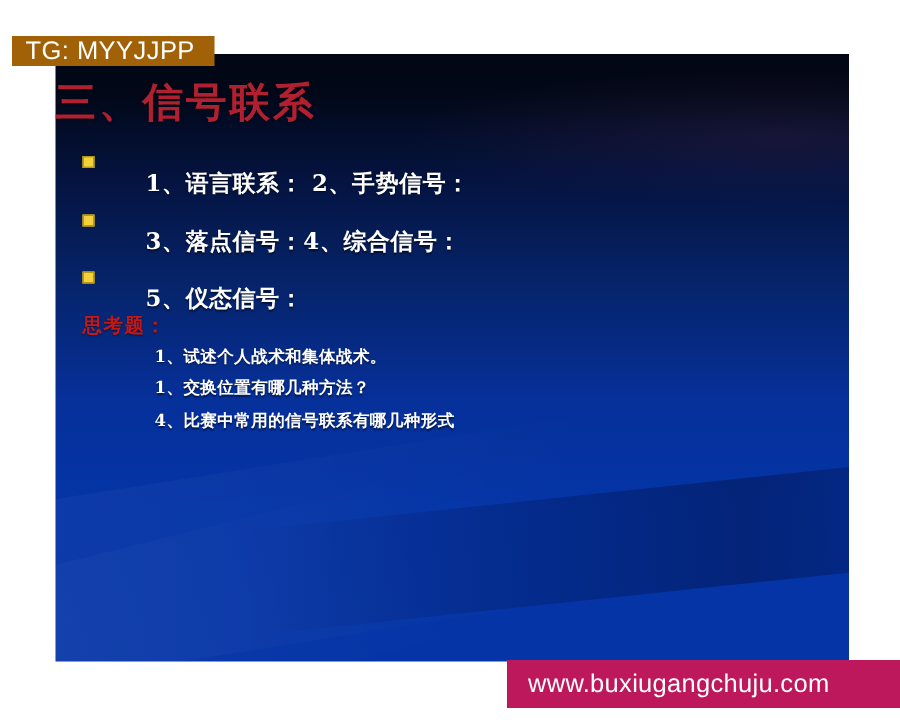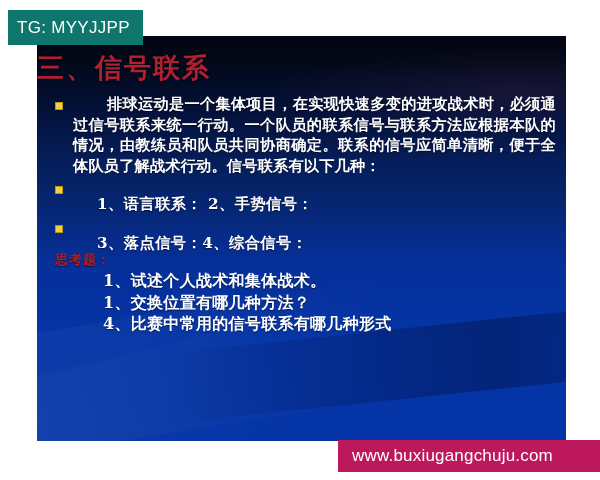--- a/index.html
+++ b/index.html
@@ -12,24 +12,24 @@
     background: #ffffff;
     font-family: "Liberation Sans", "DejaVu Sans", sans-serif;
     overflow: hidden;
     position: relative;
   }
 
   
   #tg-banner {
     position: absolute;
     left: 8px;
-    top: 10px;
+    top: 24px;
     width: 135px;
-    height: 35px;
-    background: #0f766e;
+    height: 20px;
+    background: #a16207;
     z-index: 40;
     display: flex;
     align-items: center;
     padding-left: 9px;
     box-sizing: border-box;
   }
   #tg-banner .tg-text {
     color: #ffffff;
     font-size: 17px;
     letter-spacing: 0.3px;
@@ -175,21 +175,21 @@
     letter-spacing: 1px;
   }
 
   
   #question-list {
     margin-top: 1px;
     padding-left: 48px;
   }
   #question-list .q-item {
     color: #ffffff;
-    font-size: 16px;
+    font-size: 11px;
     line-height: 21.5px;
     font-weight: bold;
     font-family: "DejaVu Serif", "Liberation Serif", serif;
     text-shadow: 0 1px 1px rgba(0,0,0,0.55);
     white-space: nowrap;
     letter-spacing: 0.3px;
   }
 
   
   #watermark {
@@ -224,32 +224,32 @@
 
   <div class="swoosh-c"></div>
   <div class="swoosh-a"></div>
   <div class="swoosh-b"></div>
   <div class="swoosh-d"></div>
 
   <div id="slide-title">三、信号联系</div>
 
   <div id="content">
 
-    <div class="bullet-row" id="para-block">
-      <span class="sq-bullet"></span>
-      <div class="bullet-text">排球运动是一个集体项目，在实现快速多变的进攻战术时，必须通过信号联系来统一行动。一个队员的联系信号与联系方法应根据本队的情况，由教练员和队员共同协商确定。联系的信号应简单清晰，便于全体队员了解战术行动。信号联系有以下几种：</div>
-    </div>
 
     <div class="bullet-row sig-row">
       <span class="sq-bullet"></span>
       <div class="bullet-text">1、语言联系： 2、手势信号：</div>
     </div>
     <div class="bullet-row sig-row">
       <span class="sq-bullet"></span>
       <div class="bullet-text">3、落点信号：4、综合信号：</div>
+    </div>
+    <div class="bullet-row sig-row">
+      <span class="sq-bullet"></span>
+      <div class="bullet-text">5、仪态信号：</div>
     </div>
 
     <div id="thinking-label">思考题：</div>
 
     <div id="question-list">
       <div class="q-item">1、试述个人战术和集体战术。</div>
       <div class="q-item">1、交换位置有哪几种方法？</div>
       <div class="q-item">4、比赛中常用的信号联系有哪几种形式</div>
     </div>
 

